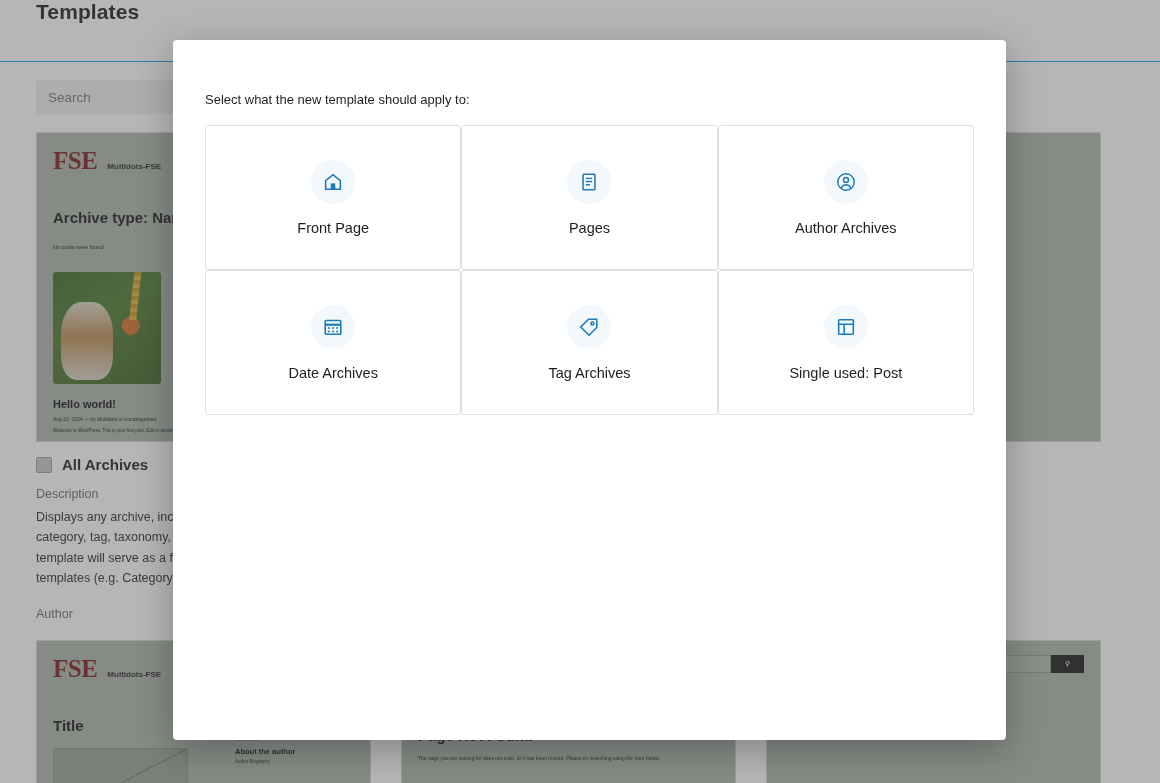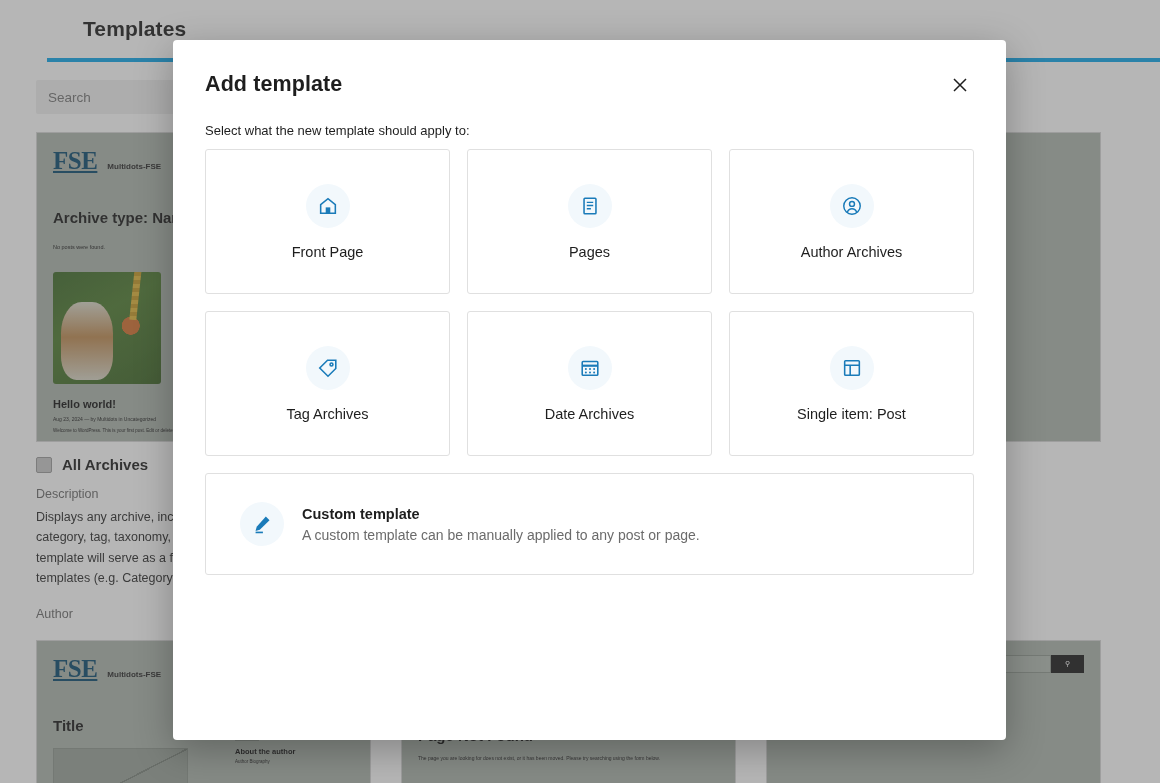--- a/index.html
+++ b/index.html
@@ -12,24 +12,23 @@
   }
 
   
   #app-background {
     position: absolute; inset: 0;
     background: #ffffff;
     overflow: hidden;
   }
   .app-header {
     height: 62px;
-    border-bottom: 4px solid #0ea5e9;
-    display: flex; align-items: center;
+    border-bottom: 1px solid #0ea5e9;
+    display: flex; 
     padding: 0 0 0 36px;
-    margin-left: 47px;
   }
   .app-title {
     font-size: 21px; font-weight: 600; color: #1e1e1e;
     letter-spacing: .1px;
   }
   .app-body { padding: 18px 36px 0 36px; }
   .search-row { margin-bottom: 18px; }
   .search-input {
     width: 420px; height: 34px;
     background: #f0f0f0;
@@ -50,23 +49,22 @@
     border: 1px solid #d6d6d6;
     height: 310px;
     overflow: hidden;
     position: relative;
     padding: 14px 16px;
   }
   .preview.short { height: 300px; }
   .pv-brandrow { display: flex; align-items: baseline; gap: 10px; }
   .pv-logo {
     font-family: "Liberation Serif", serif;
-    font-size: 25px; color: #0c4a6e; font-weight: 700;
+    font-size: 25px; color: #7f1d1d; font-weight: 700;
     letter-spacing: -.5px;
-    text-decoration: underline;
   }
   .pv-site { font-size: 8px; font-weight: 700; color: #2a2a2a; }
   .pv-h1 {
     margin-top: 34px;
     font-size: 15px; font-weight: 700; color: #1a1a1a;
   }
   .pv-small { margin-top: 18px; font-size: 5.5px; color: #1c1c1c; }
   .pv-photo {
     margin-top: 22px;
     width: 108px; height: 112px;
@@ -171,24 +169,23 @@
   .modal-title { font-size: 21.5px; font-weight: 600; color: #1e1e1e; letter-spacing: .1px; }
   .close-btn {
     width: 36px; height: 36px; margin-top: -5px; margin-right: -4px;
     display: flex; align-items: center; justify-content: center;
     background: none; border: none; cursor: pointer; border-radius: 2px;
     color: #1e1e1e;
   }
   .modal-sub { margin-top: 20px; font-size: 13px; color: #1e1e1e; }
 
   .grid {
-    margin-top: 11px;
+    margin-top: 18px;
     display: grid;
     grid-template-columns: repeat(3, 1fr);
-    gap: 17px;
   }
   .opt-card {
     border: 1px solid #e0e0e0;
     border-radius: 3px;
     background: #fff;
     height: 145px;
     display: flex; flex-direction: column;
     align-items: center; justify-content: center;
     gap: 16px;
     cursor: pointer;
@@ -345,28 +342,20 @@
       </div>
     </div>
 
   </div>
 
   <div class="scrim"></div>
 </div>
 
 <div id="modal">
 
-  <div class="modal-head">
-    <div class="modal-title">Add template</div>
-    <button class="close-btn" aria-label="Close">
-      <svg width="18" height="18" viewBox="0 0 18 18" fill="none" stroke="currentColor" stroke-width="1.5">
-        <path d="M3 3 L15 15 M15 3 L3 15"></path>
-      </svg>
-    </button>
-  </div>
 
   <div class="modal-sub">Select what the new template should apply to:</div>
 
   <div class="grid">
 
     <div class="opt-card">
       <span class="opt-icon">
         <svg width="22" height="22" viewBox="0 0 24 24" fill="none" stroke="currentColor" stroke-width="1.7">
           <path d="M4 10.5 L12 4 L20 10.5 V20 H4 Z"></path>
           <rect x="9.5" y="13.5" width="5" height="6.5" fill="currentColor" stroke="none"></rect>
@@ -389,30 +378,20 @@
       <span class="opt-icon">
         <svg width="22" height="22" viewBox="0 0 24 24" fill="none" stroke="currentColor" stroke-width="1.6">
           <circle cx="12" cy="12" r="9"></circle>
           <circle cx="12" cy="9.7" r="2.7"></circle>
           <path d="M6.8 19c1-2.7 3-4 5.2-4s4.2 1.3 5.2 4"></path>
         </svg>
       </span>
       <span class="opt-label">Author Archives</span>
     </div>
 
-
-    <div class="opt-card">
-      <span class="opt-icon">
-        <svg width="22" height="22" viewBox="0 0 24 24" fill="none" stroke="currentColor" stroke-width="1.7">
-          <path d="M11.5 3.5H20.5V12.5L12 21 3 12 11.5 3.5Z"></path>
-          <circle cx="15.8" cy="8.2" r="1.6"></circle>
-        </svg>
-      </span>
-      <span class="opt-label">Tag Archives</span>
-    </div>
 
     <div class="opt-card">
       <span class="opt-icon">
         <svg width="22" height="22" viewBox="0 0 24 24" fill="none" stroke="currentColor" stroke-width="1.7">
           <rect x="3.5" y="5" width="17" height="15" rx="1"></rect>
           <path d="M3.5 9.5h17" stroke-width="2.4"></path>
           <g fill="currentColor" stroke="none">
             <circle cx="7.5" cy="13" r="1.1"></circle>
               <circle cx="12" cy="13" r="1.1"></circle>
               <circle cx="16.5" cy="13" r="1.1"></circle>
@@ -421,35 +400,33 @@
               <circle cx="16.5" cy="16.8" r="1.1"></circle>
           </g>
         </svg>
       </span>
       <span class="opt-label">Date Archives</span>
     </div>
 
     <div class="opt-card">
       <span class="opt-icon">
         <svg width="22" height="22" viewBox="0 0 24 24" fill="none" stroke="currentColor" stroke-width="1.7">
+          <path d="M11.5 3.5H20.5V12.5L12 21 3 12 11.5 3.5Z"></path>
+          <circle cx="15.8" cy="8.2" r="1.6"></circle>
+        </svg>
+      </span>
+      <span class="opt-label">Tag Archives</span>
+    </div>
+
+    <div class="opt-card">
+      <span class="opt-icon">
+        <svg width="22" height="22" viewBox="0 0 24 24" fill="none" stroke="currentColor" stroke-width="1.7">
           <rect x="4" y="4" width="16" height="16" rx="1"></rect>
           <path d="M4 9h16M10 9v11" stroke-width="1.7"></path>
         </svg>
       </span>
-      <span class="opt-label">Single item: Post</span>
+      <span class="opt-label">Single used: Post</span>
     </div>
 
   </div>
 
-  <div class="custom-card">
-    <span class="opt-icon">
-      <svg width="22" height="22" viewBox="0 0 24 24" fill="none" stroke="currentColor" stroke-width="1.9">
-        <path d="M16.2 3.8l4 4L9.6 18.4 5 19.6l1.2-4.6Z" fill="currentColor" stroke="none"></path>
-        <path d="M5 21.2h8" stroke-width="1.8"></path>
-      </svg>
-    </span>
-    <span class="custom-text">
-      <span class="custom-title">Custom template</span>
-      <span class="custom-desc">A custom template can be manually applied to any post or page.</span>
-    </span>
-  </div>
 
 </div>
 
 </body></html>

